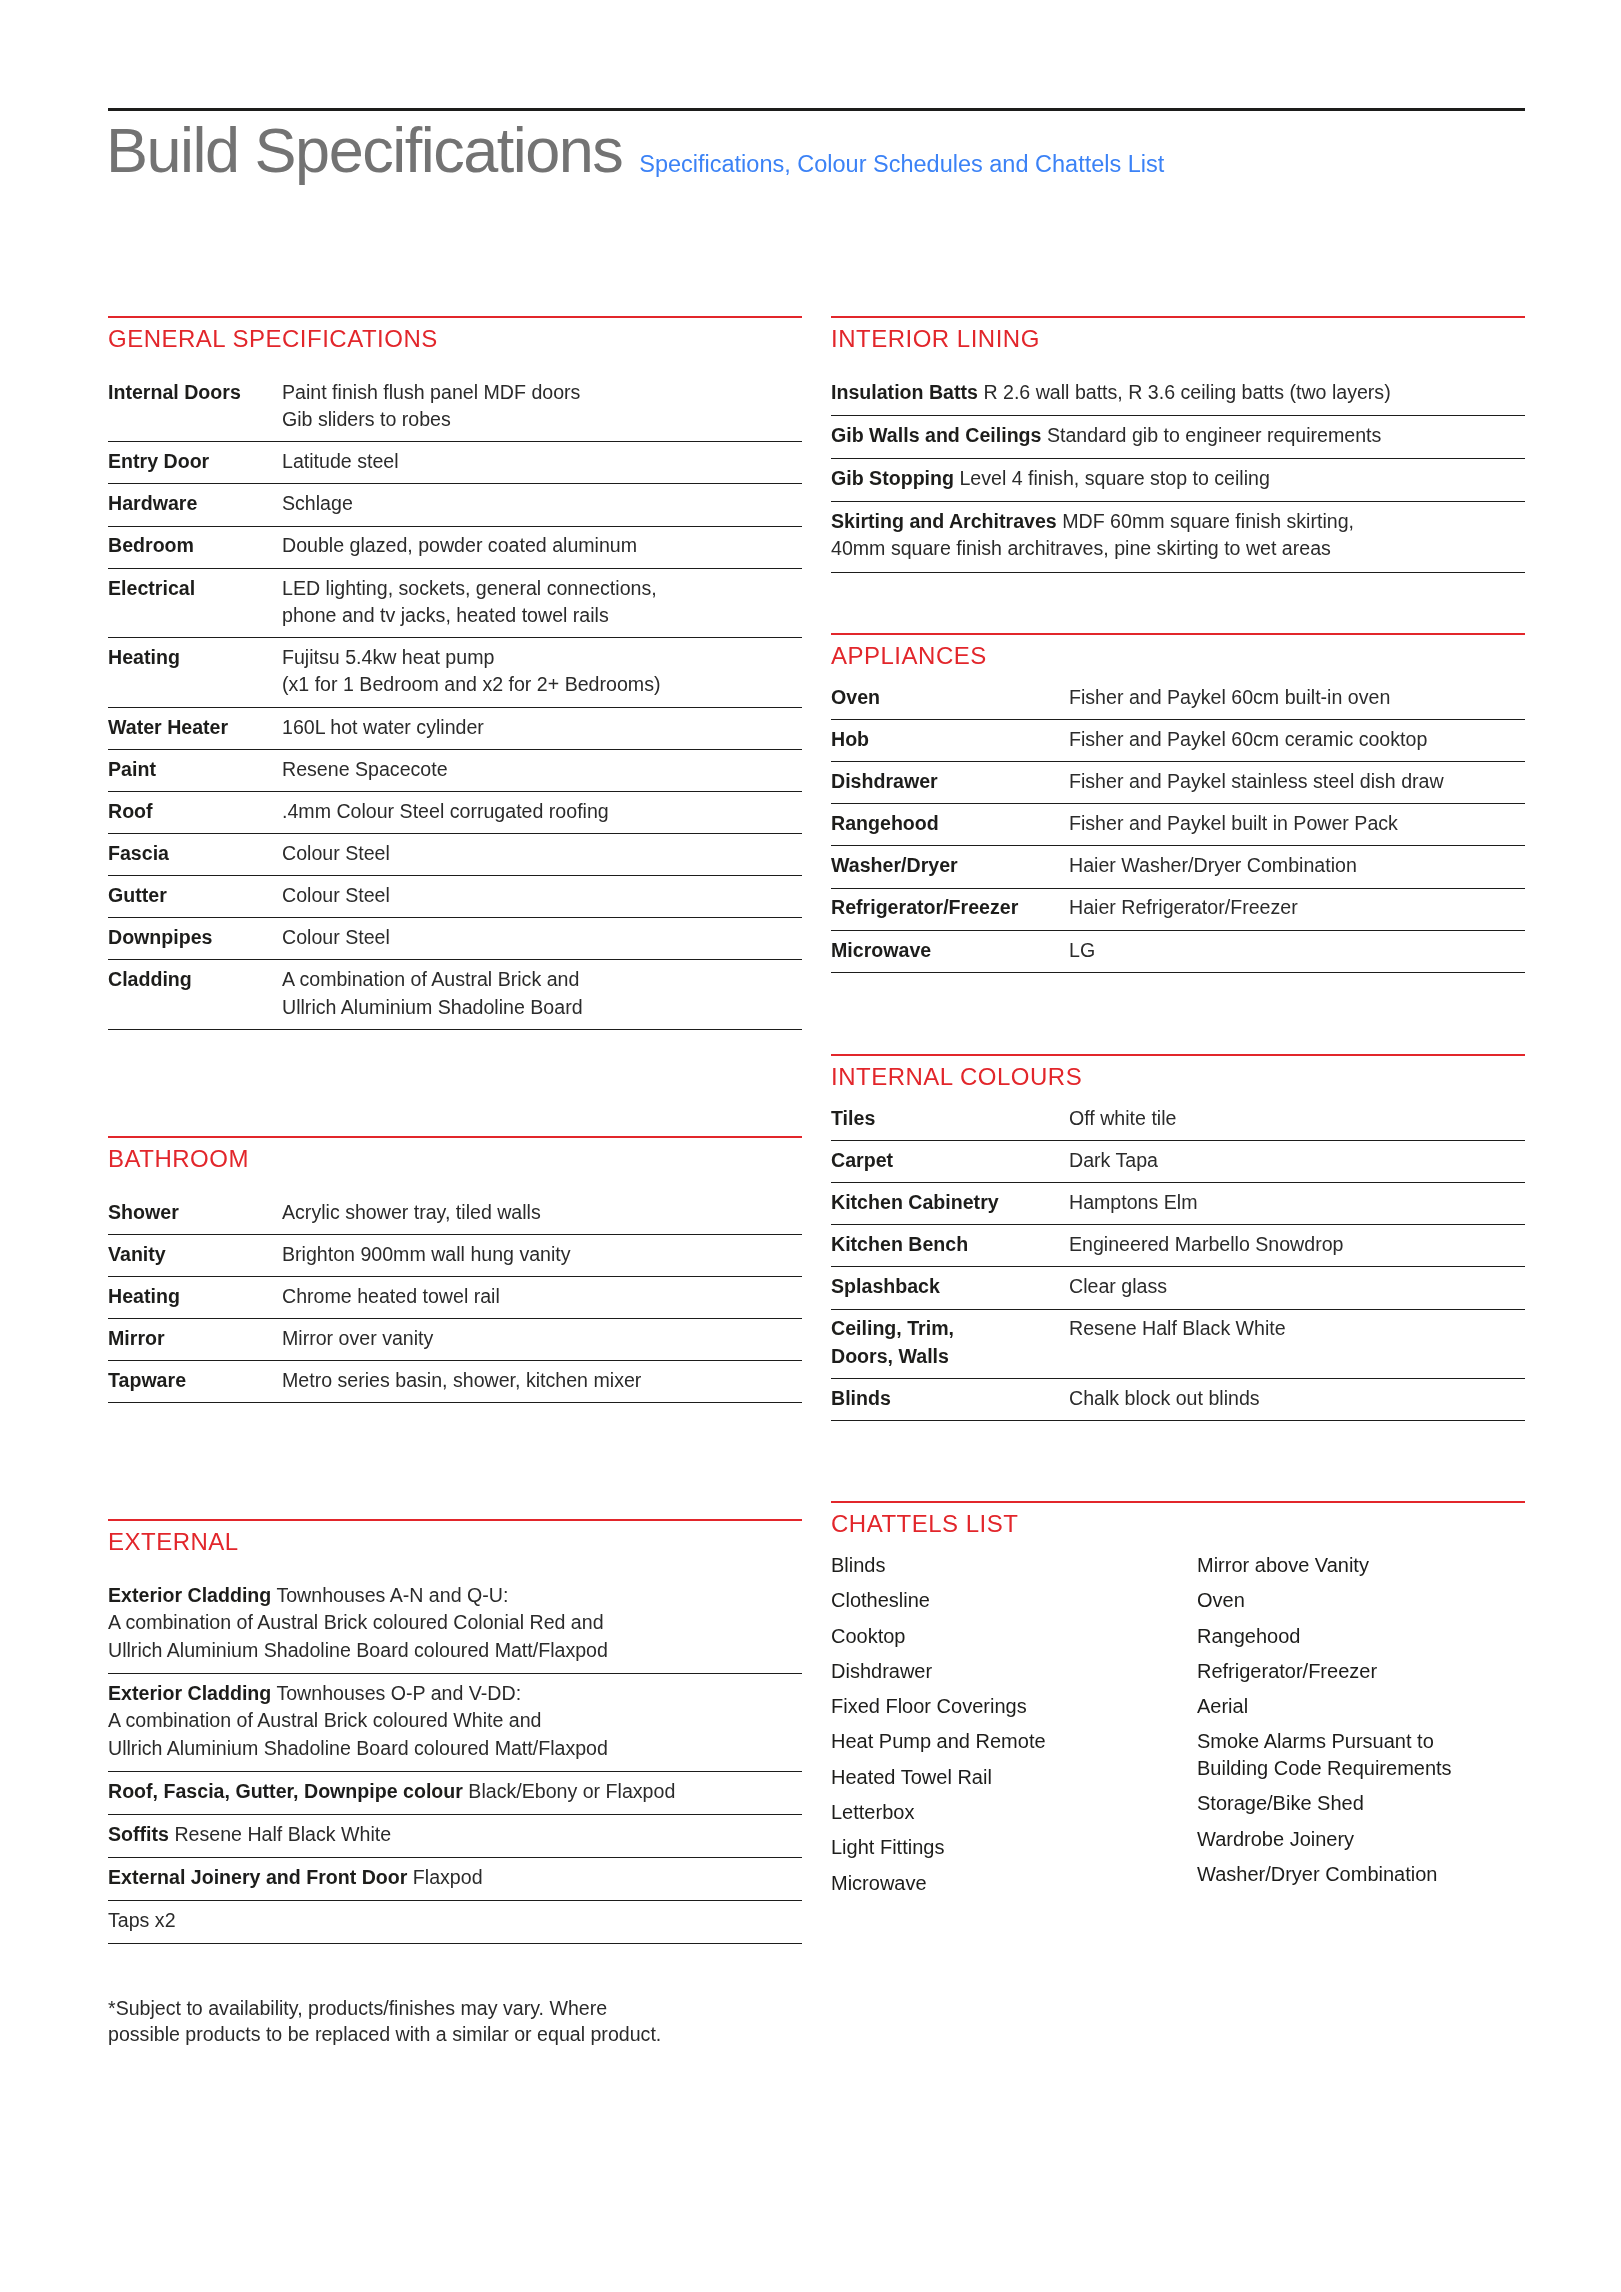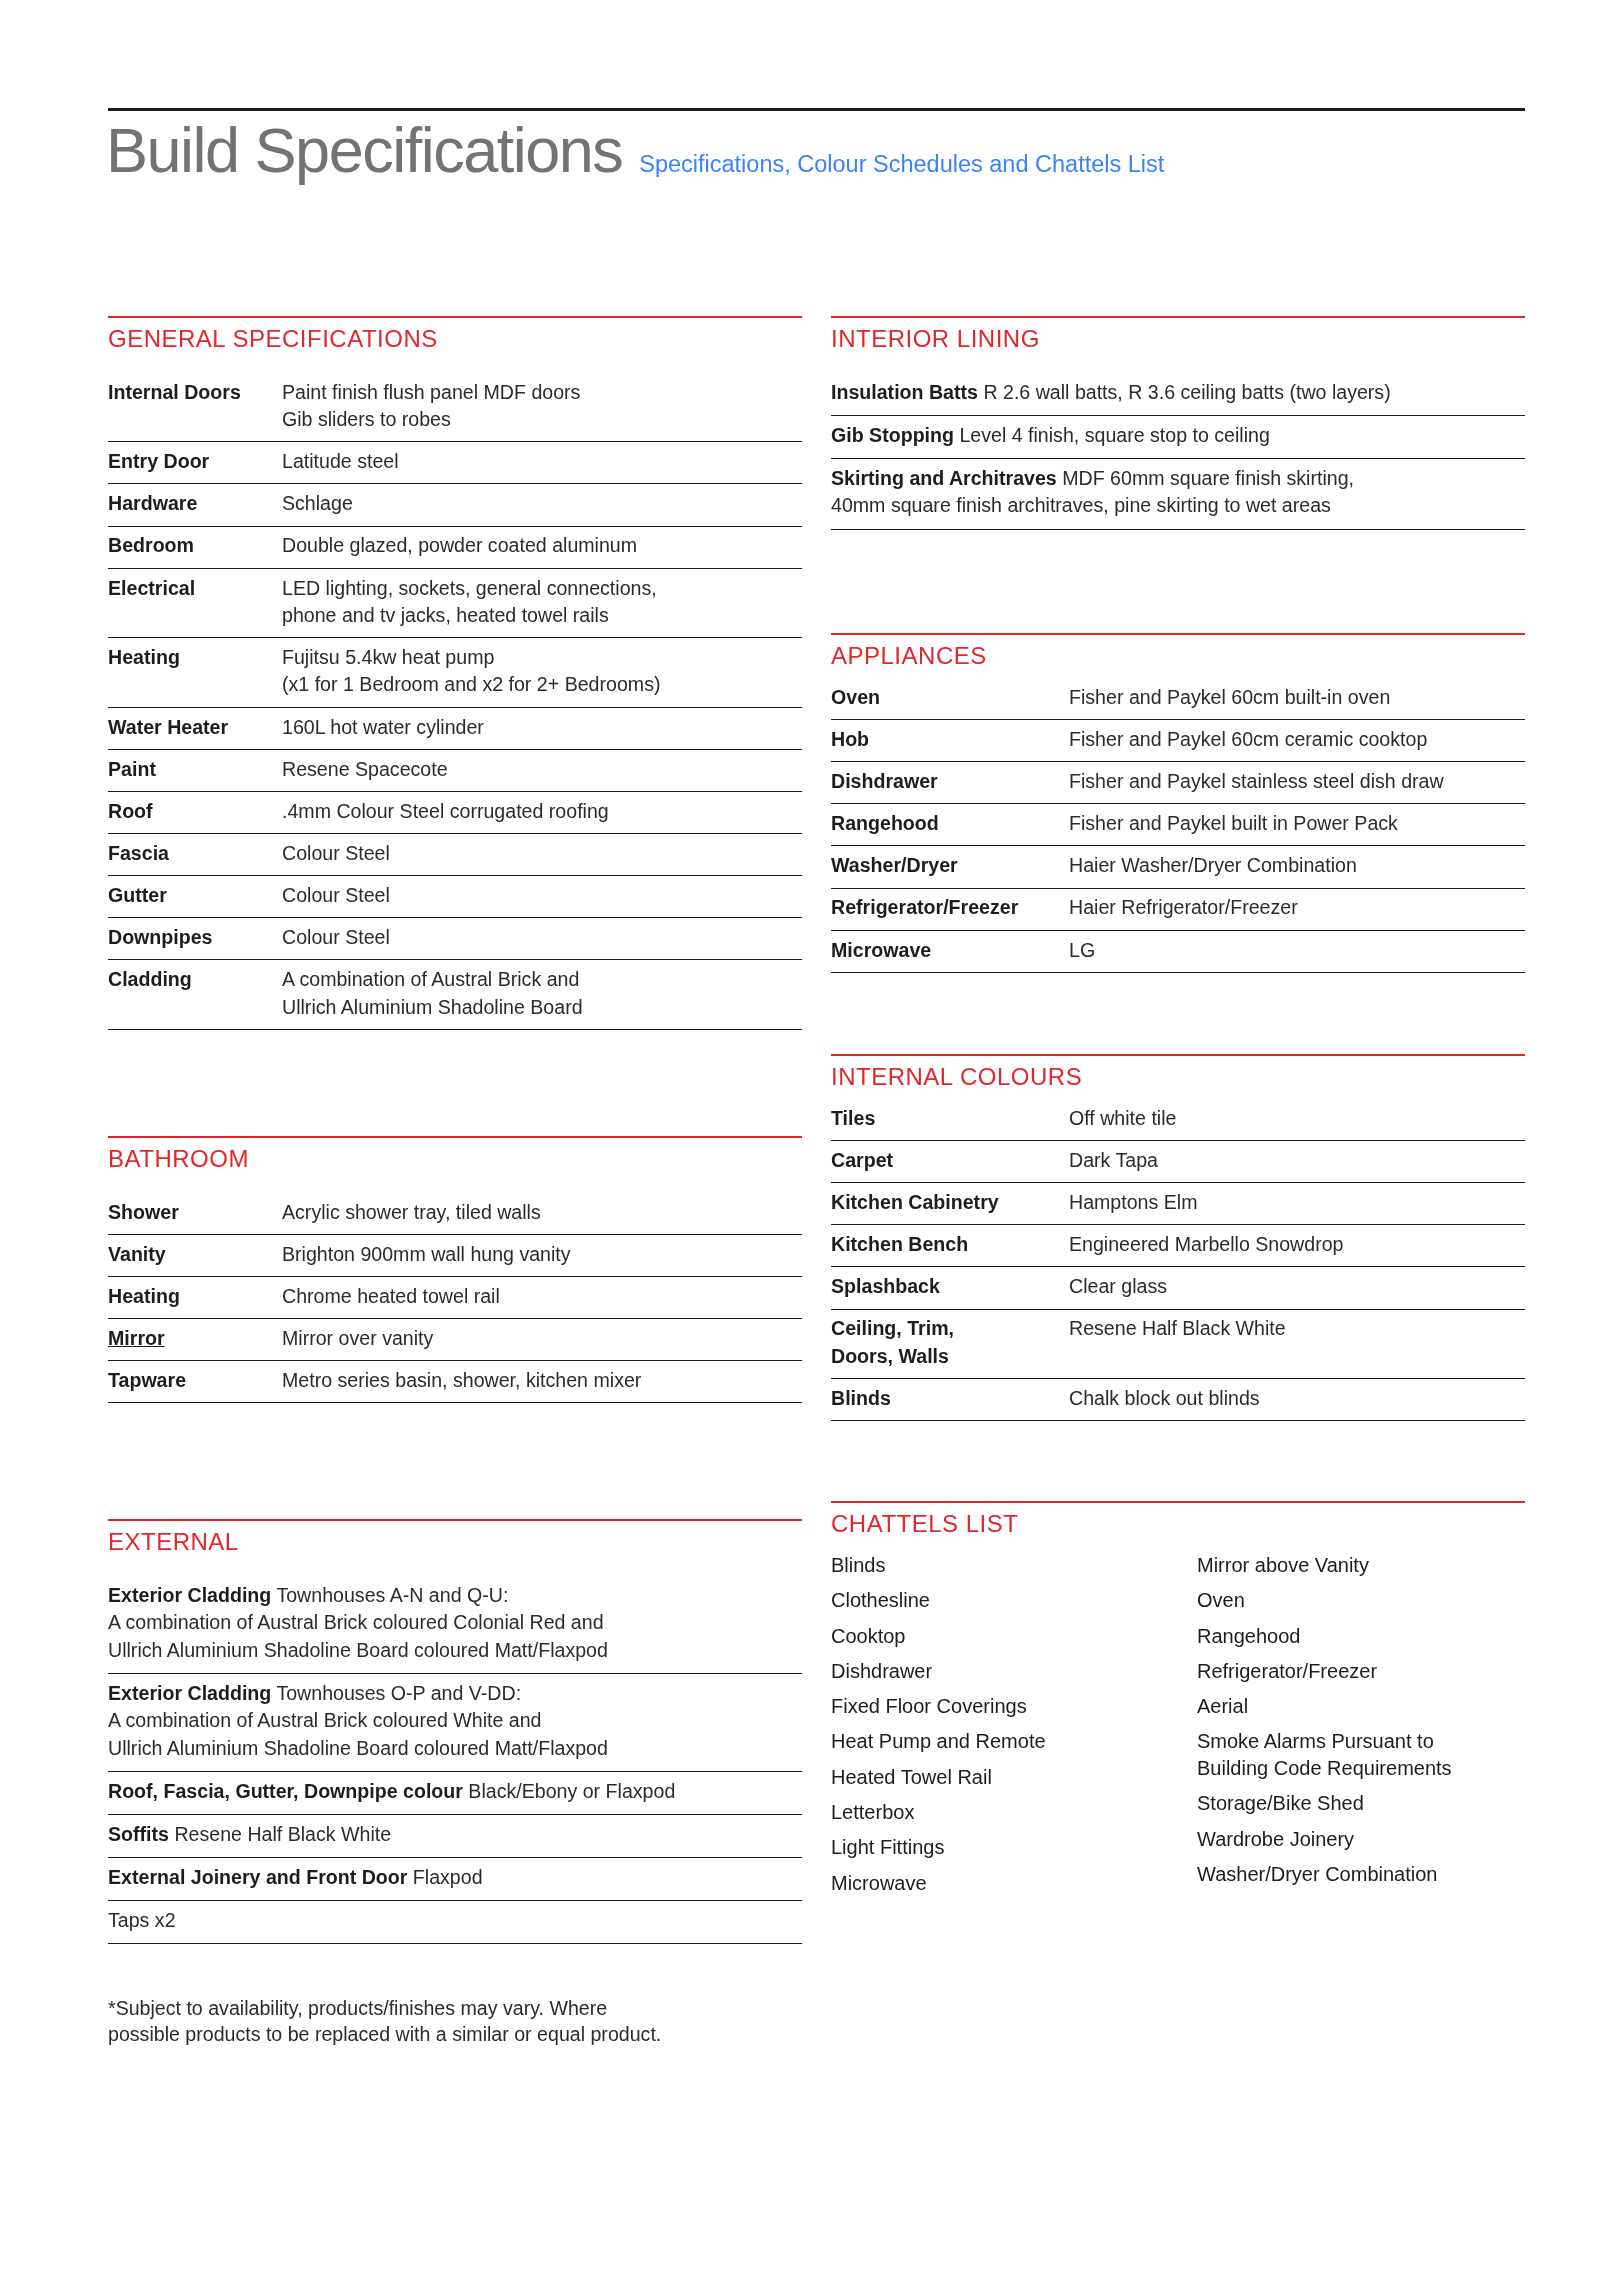--- a/index.html
+++ b/index.html
@@ -124,21 +124,21 @@
         </div>
         <div class="row">
           <span class="k" style="white-space: pre-line;">Vanity</span>
           <span class="v">Brighton 900mm wall hung vanity</span>
         </div>
         <div class="row">
           <span class="k" style="white-space: pre-line;">Heating</span>
           <span class="v">Chrome heated towel rail</span>
         </div>
         <div class="row">
-          <span class="k" style="white-space: pre-line; text-decoration: underline;">Mirror</span>
+          <span class="k" style="white-space: pre-line;">Mirror</span>
           <span class="v">Mirror over vanity</span>
         </div>
         <div class="row">
           <span class="k" style="white-space: pre-line;">Tapware</span>
           <span class="v">Metro series basin, shower, kitchen mixer</span>
         </div>
       </div>
   </div>
 
   <div class="section" style="top:1519px;">
@@ -162,20 +162,21 @@
 <div class="footnote">*Subject to availability, products/finishes may vary. Where
  possible products to be replaced with a similar or equal product.</div>
 
 <div class="col col-right">
 
   <div class="section" style="top:316px;">
     <div class="section-rule"></div>
     <div class="section-title">INTERIOR LINING</div>
     <div class="rows">
         <div class="inline-row"><span class="k">Insulation Batts</span><span class="v"> R 2.6 wall batts, R 3.6 ceiling batts (two layers)</span></div>
+        <div class="inline-row"><span class="k">Gib Walls and Ceilings</span><span class="v"> Standard gib to engineer requirements</span></div>
         <div class="inline-row"><span class="k">Gib Stopping</span><span class="v"> Level 4 finish, square stop to ceiling</span></div>
         <div class="inline-row"><span class="k">Skirting and Architraves</span><span class="v"> MDF 60mm square finish skirting,
 40mm square finish architraves, pine skirting to wet areas</span></div>
       </div>
   </div>
 
   <div class="section kv-wide" style="top:633px;">
     <div class="section-rule"></div>
     <div class="section-title">APPLIANCES</div>
     <div class="rows" style="margin-top:9.8px;">

